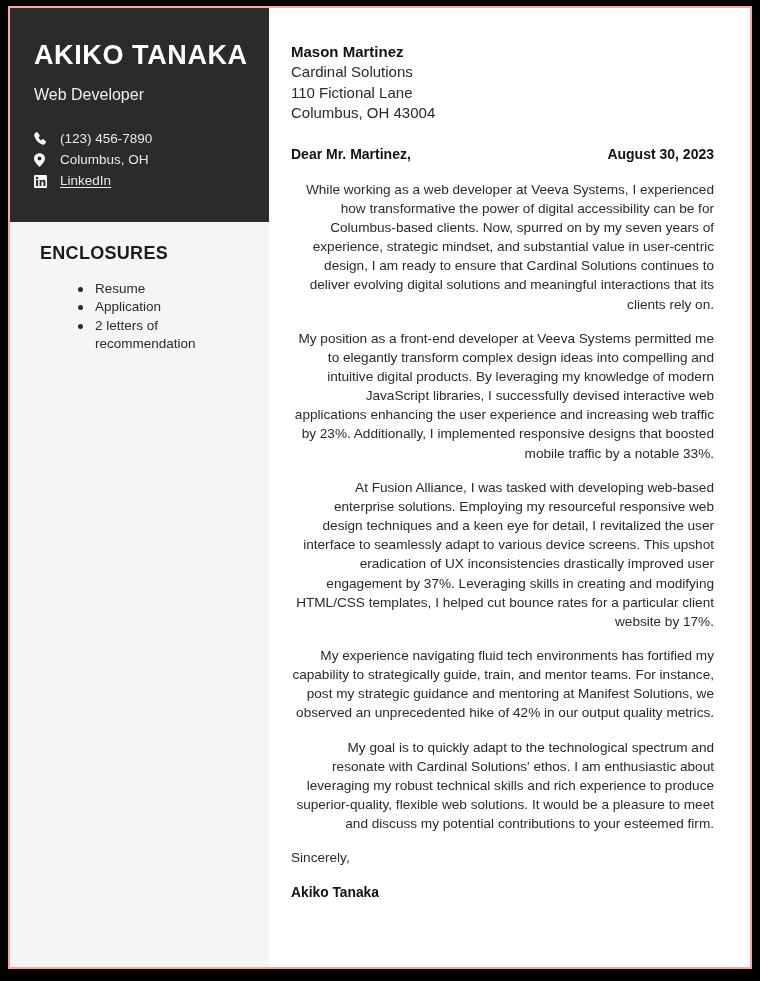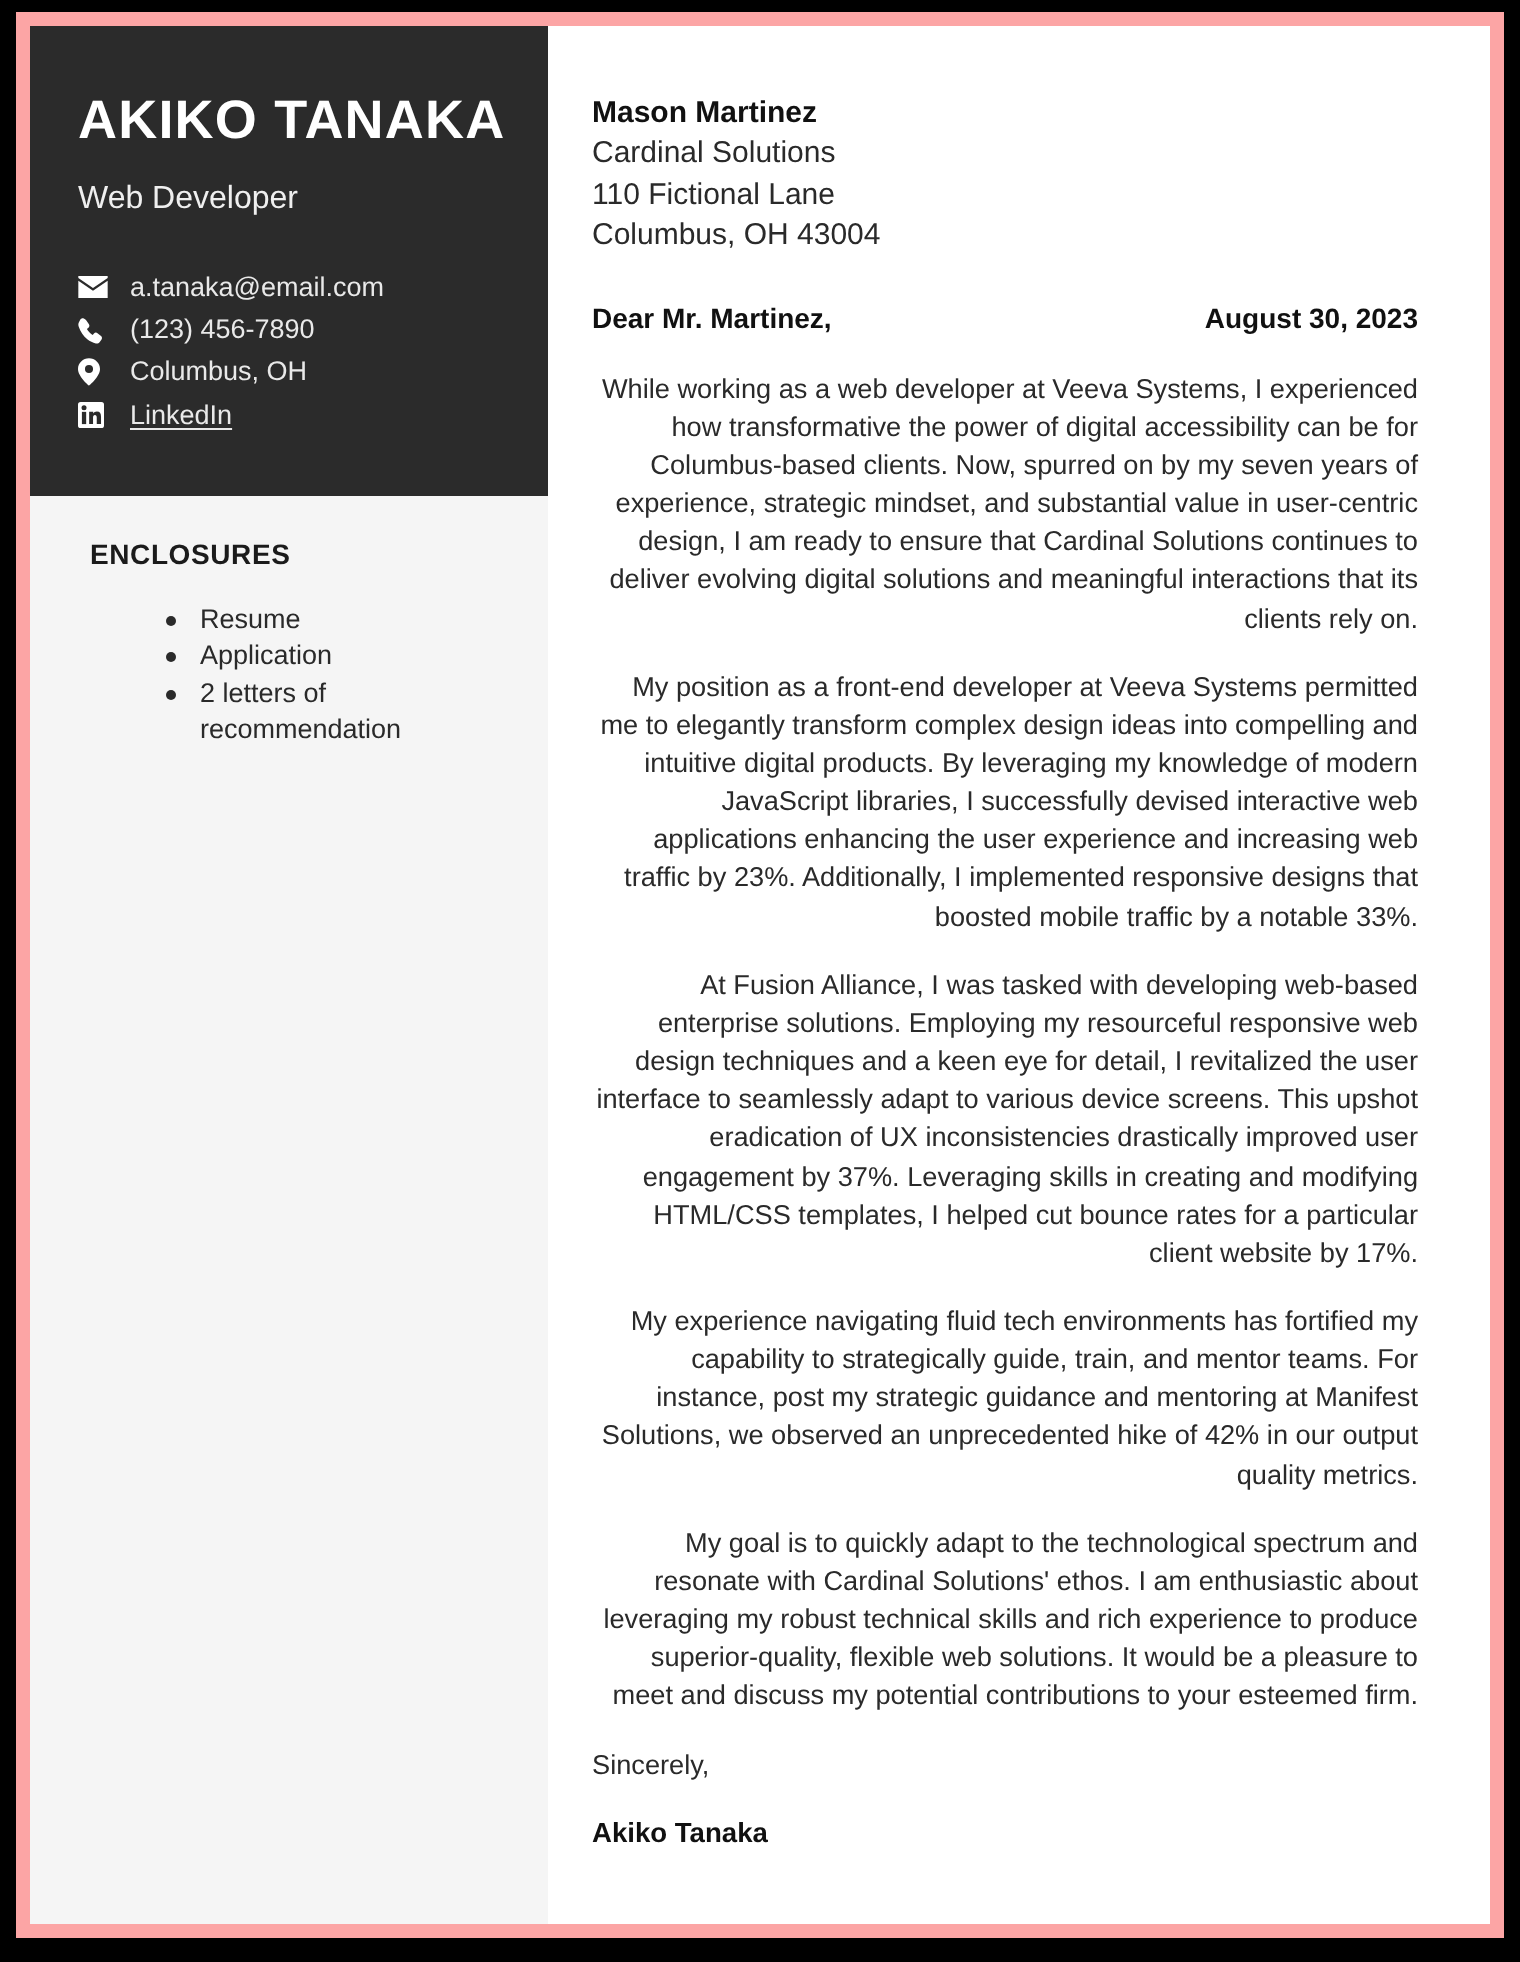--- a/index.html
+++ b/index.html
@@ -18,21 +18,21 @@
 
   
   .page {
     position: absolute;
     left: 8px;
     top: 6px;
     width: 744px;
     height: 963px;
     background: #f97316;
     box-sizing: border-box;
-    border: 7px solid #fca5a5;
+    border: 2px solid #fca5a5;
     overflow: hidden;
     display: flex;
   }
 
   
   .sidebar {
     width: 259px;
     flex: 0 0 259px;
     background: #f5f5f5;
     display: flex;
@@ -94,21 +94,21 @@
     text-decoration: underline;
     text-underline-offset: 2px;
   }
 
   
   .sidebar-body {
     padding: 21px 14px 0 30px;
     flex: 1 1 auto;
   }
   .section-heading {
-    font-size: 14px;
+    font-size: 18px;
     font-weight: bold;
     color: #1b1b1b;
     letter-spacing: 0.3px;
     margin: 0 0 2px 0;
   }
   .enclosure-list {
     margin: 16px;
     padding: 0 0 0 22px;
     list-style: none;
   }
@@ -195,28 +195,20 @@
 <div class="page">
 
   <aside class="sidebar">
 
     <div class="sidebar-header">
       <h1 class="name">AKIKO TANAKA</h1>
       <div class="job-title">Web Developer</div>
 
       <ul class="contact-list">
 
-        <li class="contact-item">
-          <span class="contact-icon">
-            <svg width="15" height="11" viewBox="0 0 16 12" aria-hidden="true">
-              <path fill="currentColor" d="M0 0h16v1.1L8 6.6 0 1.1V0zm0 2.6l8 5.5 8-5.5V12H0V2.6z"></path>
-            </svg>
-          </span>
-          <span class="contact-text">a.tanaka@email.com</span>
-        </li>
 
         <li class="contact-item">
           <span class="contact-icon">
             <svg width="13" height="13" viewBox="0 0 14 14" aria-hidden="true">
               <path fill="currentColor" d="M3.1 0.3C2.4 0 1.6 0.3 1.2 1L0.5 2.3c-0.4 0.7-0.4 1.6-0.1 2.4 1 2.8 2.5 5 4.6 6.7 1.4 1.1 3 1.9 4.6 2.3 0.8 0.2 1.6-0.1 2.1-0.8l0.9-1.2c0.5-0.6 0.4-1.5-0.2-2l-1.9-1.5c-0.6-0.5-1.4-0.4-1.9 0.1l-0.7 0.8c-1.3-0.8-2.4-1.9-3.1-3.2l0.8-0.7C6.2 4.7 6.3 3.9 5.9 3.3L4.4 1.2C4.1 0.8 3.6 0.5 3.1 0.3z"></path>
             </svg>
           </span>
           <span class="contact-text">(123) 456-7890</span>
         </li>
 

